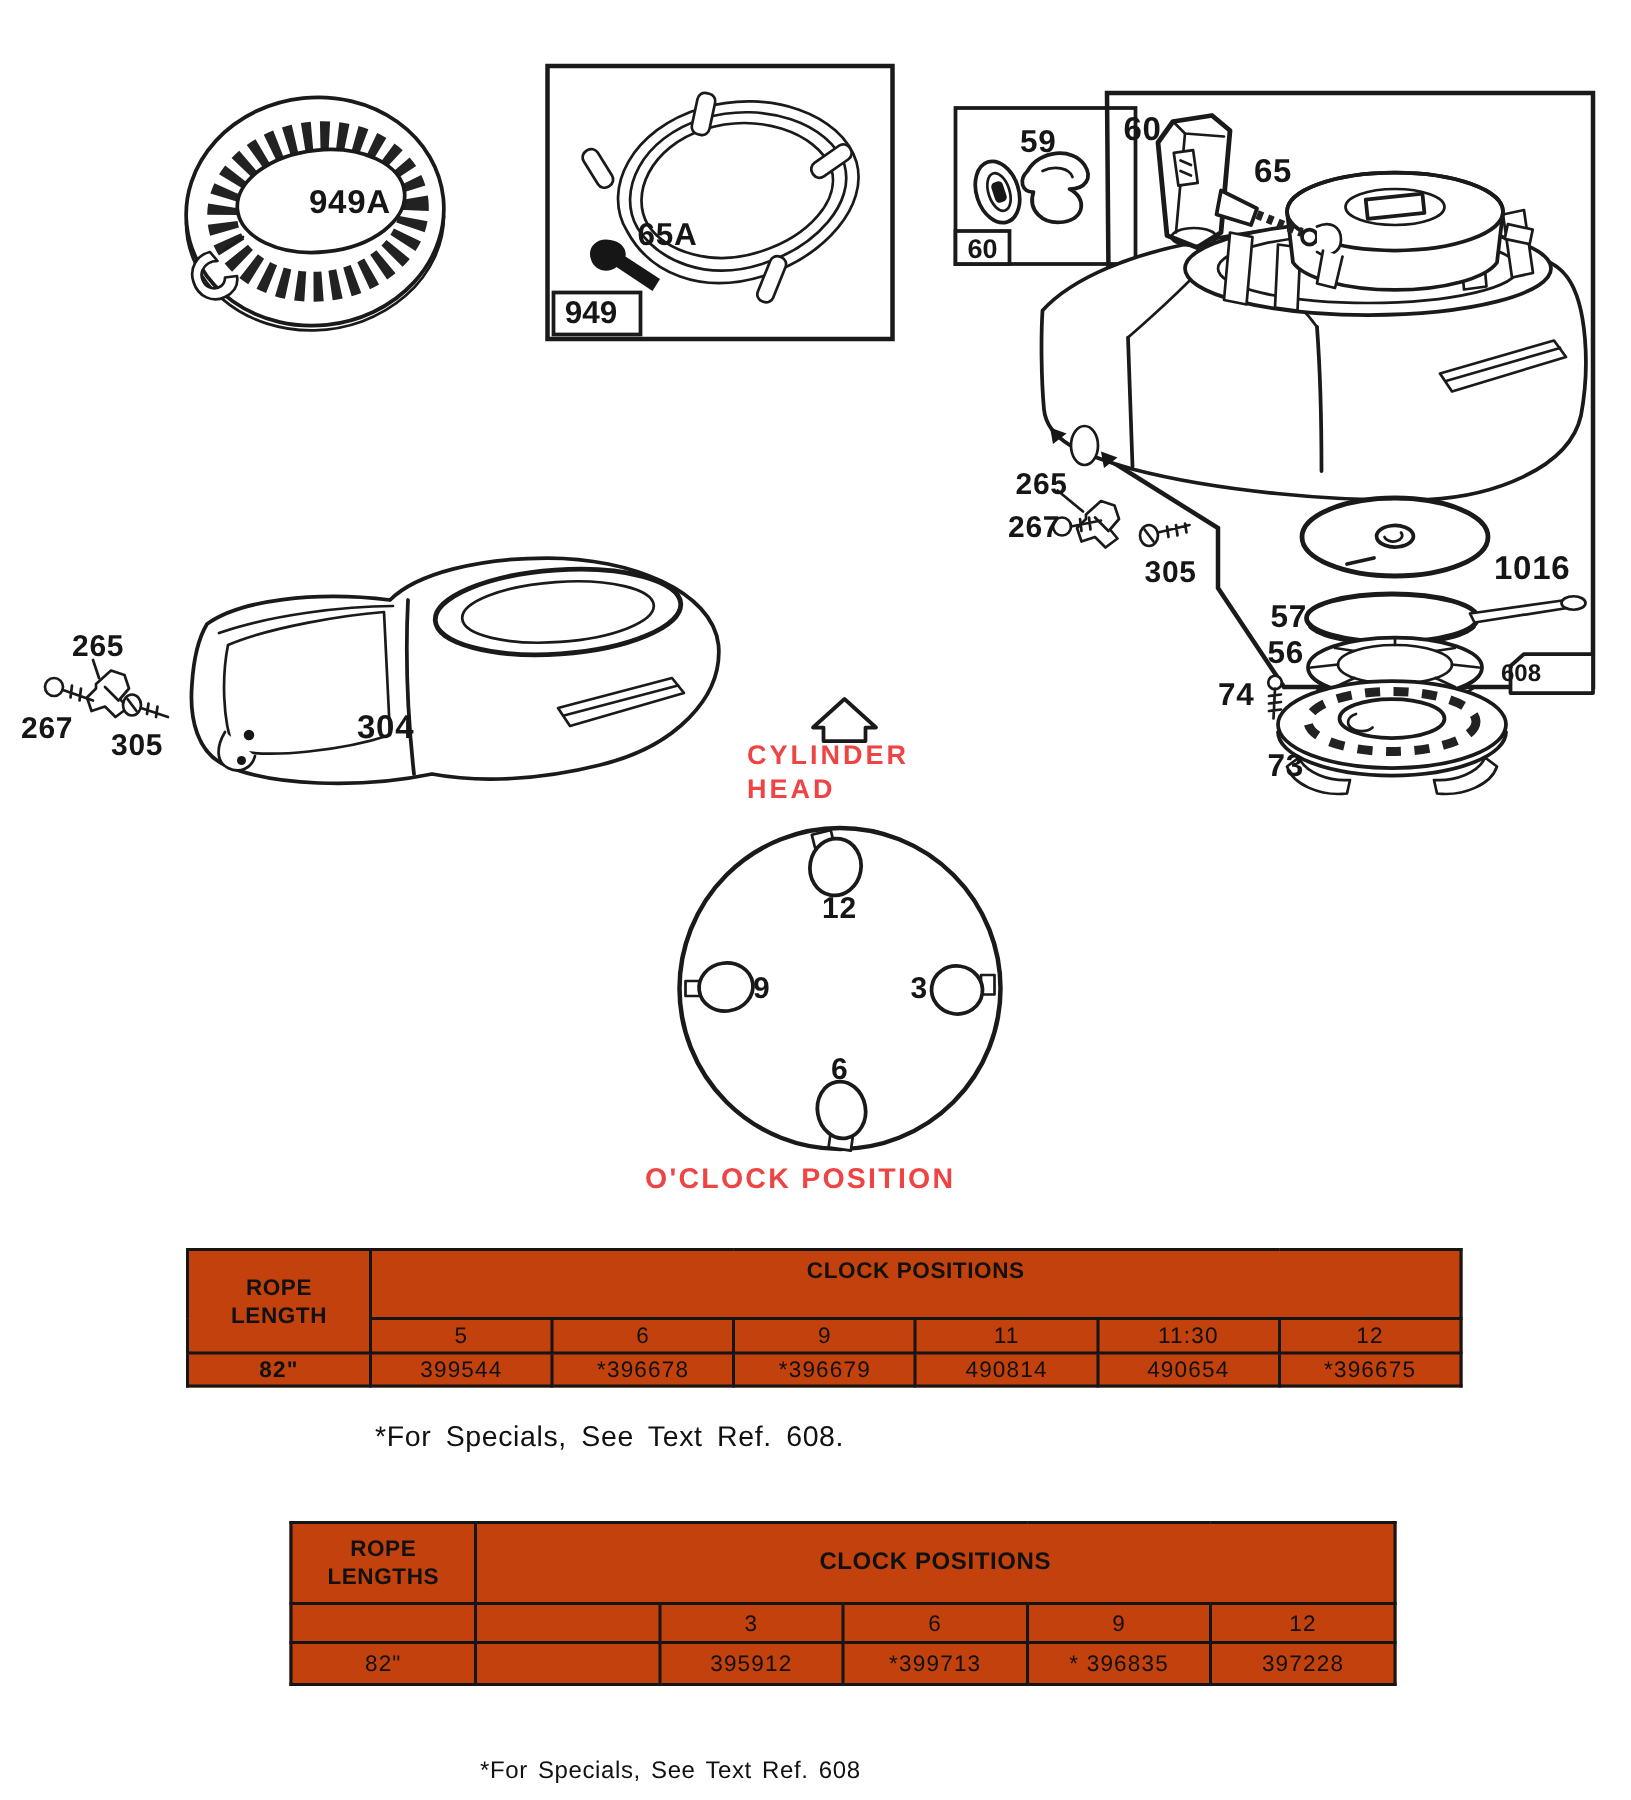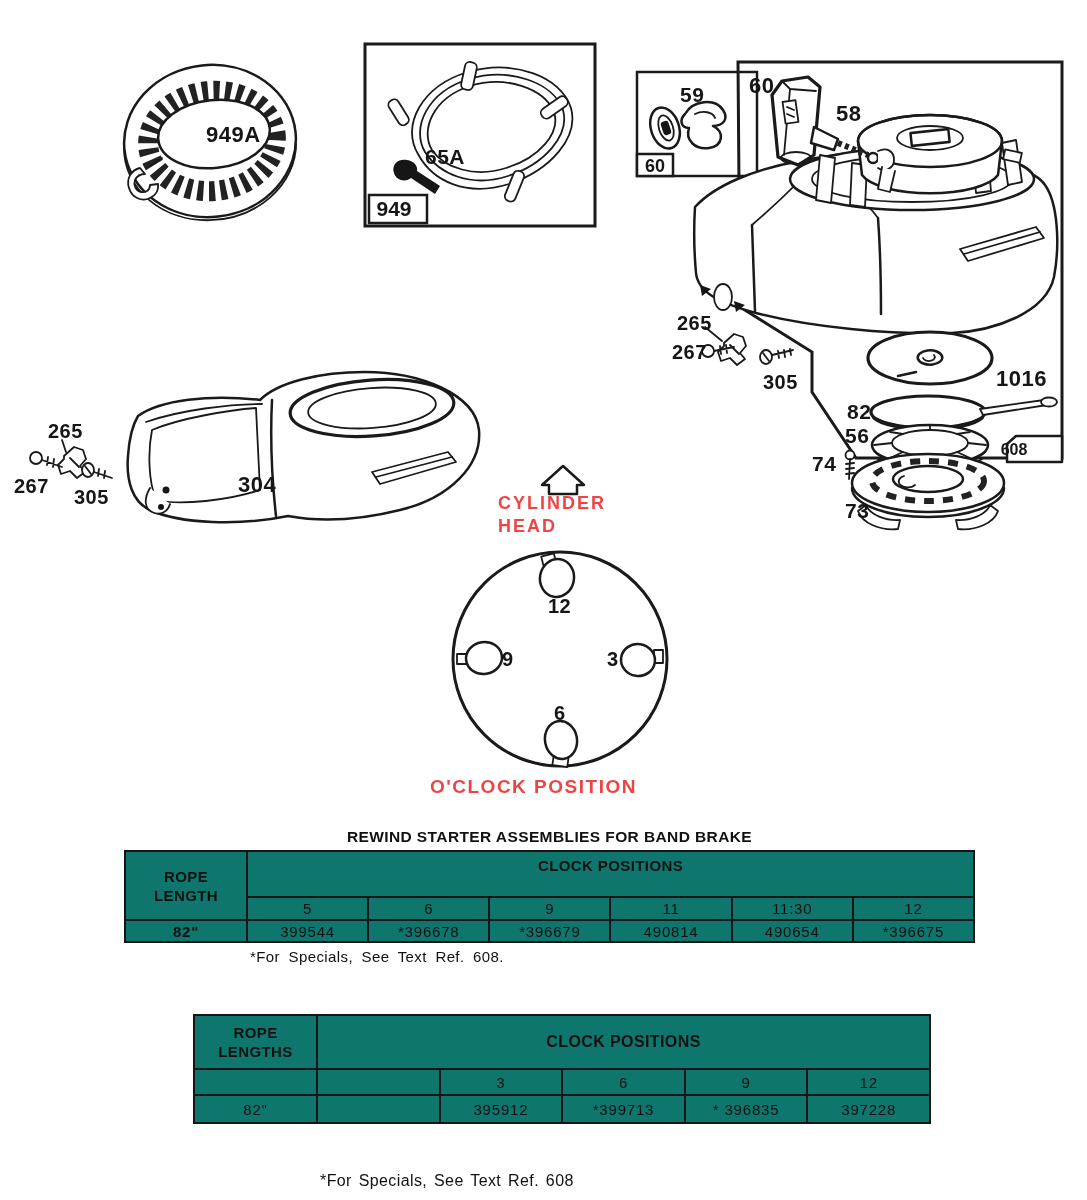--- a/index.html
+++ b/index.html
@@ -23,28 +23,28 @@
   .thin{stroke-width:1.8;}
   .bold{stroke-width:3.2;}
   .fill{fill:#161616;stroke:none;}
 
   
   .clock-cap{position:absolute;text-align:left;font-weight:700;color:#ef4444;}
 
   
   .tblwrap{position:absolute;}
   .tbl-title{text-align:center;font-weight:700;font-size:15.5px;letter-spacing:.4px;color:#111;}
-  table.parts{border-collapse:collapse;table-layout:fixed;background:#0f766e;}
+  table.parts{border-collapse:collapse;table-layout:fixed;background:#c2410c;}
   table.parts td{
     border:2px solid #151515;text-align:center;vertical-align:middle;
     font-size:15px;color:#111;padding:0;letter-spacing:.8px;
   }
   table.parts td.hdr{font-weight:700;letter-spacing:.4px;margin-top:39px;}
   table.parts td.ropehdr{font-weight:700;line-height:19px;letter-spacing:.4px;}
-  .footnote{position:absolute;font-size:15px;color:#111;letter-spacing:.4px;word-spacing:4px;white-space:nowrap;}
+  .footnote{position:absolute;font-size:19px;color:#111;letter-spacing:.4px;word-spacing:4px;white-space:nowrap;}
 </style>
 </head>
 <body>
 
 <svg class="abs" style="left:110px;top:48px;" width="200" height="185" viewBox="0 0 200 185">
   <g>
     <ellipse cx="100" cy="93" rx="86" ry="76" transform="rotate(-6 100 93)" class="ln"></ellipse>
     <path d="M14,100 A86,74 -6 0 0 186,96" class="ln thin"></path>
     <ellipse cx="102" cy="93" rx="64" ry="50" transform="rotate(-6 102 93)" fill="none" stroke="#222" stroke-width="20" stroke-dasharray="6 5.5"></ellipse>
     <ellipse cx="104" cy="86" rx="56" ry="34" transform="rotate(-6 104 86)" class="lnw"></ellipse>
@@ -177,26 +177,26 @@
     <path d="M192,433 A76,29 0 0 0 344,433" class="ln"></path>
     <ellipse cx="268" cy="426" rx="56" ry="20" fill="none" stroke="#222" stroke-width="6" stroke-dasharray="10 9"></ellipse>
     <ellipse cx="268" cy="424" rx="35" ry="13" class="lnw"></ellipse>
     <path d="M244,421 a9,6 0 1 0 11,9" class="ln thin"></path>
     <path d="M206,450 C210,460 226,466 240,465 L238,474 C220,476 202,468 198,456 Z" class="lnw thin"></path>
     <path d="M330,450 C326,460 310,466 296,465 L298,474 C316,476 334,468 338,456 Z" class="lnw thin"></path>
   </g>
 </svg>
 
 <div class="part-label" style="left:749px;top:73px;font-size:22px;">60</div>
-<div class="part-label" style="left:836px;top:101px;font-size:22px;">58</div>
+<div class="part-label" style="left:836px;top:101px;font-size:22px;">65</div>
 <div class="part-label" style="left:677px;top:312px;font-size:20px;">265</div>
 <div class="part-label" style="left:672px;top:341px;font-size:20px;">267</div>
 <div class="part-label" style="left:763px;top:371px;font-size:20px;">305</div>
 <div class="part-label" style="left:996px;top:342px;font-size:22px;margin-top:24px;">1016</div>
-<div class="part-label" style="left:847px;top:400px;font-size:21px;">82</div>
+<div class="part-label" style="left:847px;top:400px;font-size:21px;">57</div>
 <div class="part-label" style="left:845px;top:424px;font-size:21px;">56</div>
 <div class="part-label" style="left:812px;top:452px;font-size:21px;">74</div>
 <div class="part-label" style="left:845px;top:499px;font-size:21px;">73</div>
 <div class="boxed-label" style="left:988px;top:438px;width:52px;height:23px;font-size:16px;">608</div>
 
 <svg class="abs" style="left:20px;top:360px;" width="470" height="175" viewBox="0 0 470 175">
   <g>
     <path d="M118,56 C140,40 190,34 240,40 C258,22 300,12 345,12 C400,12 455,34 459,70 C462,105 430,138 380,150 C340,160 300,162 268,156 C220,166 160,164 130,150 C112,142 106,120 108,96 C109,80 112,66 118,56 Z" class="lnw"></path>
     <ellipse cx="352" cy="48" rx="82" ry="28" transform="rotate(-4 352 48)" class="lnw bold"></ellipse>
     <ellipse cx="352" cy="48" rx="64" ry="20" transform="rotate(-4 352 48)" class="ln thin"></ellipse>
@@ -246,21 +246,20 @@
 </svg>
 <div class="clock-cap" style="left:498px;top:493px;width:130px;font-size:18px;letter-spacing:2px;">CYLINDER</div>
 <div class="clock-cap" style="left:498px;top:516px;width:130px;font-size:18px;letter-spacing:2px;">HEAD</div>
 <div class="part-label" style="left:548px;top:595px;font-size:20px;">12</div>
 <div class="part-label" style="left:502px;top:648px;font-size:20px;">9</div>
 <div class="part-label" style="left:607px;top:648px;font-size:20px;">3</div>
 <div class="part-label" style="left:554px;top:702px;font-size:20px;">6</div>
 <div class="clock-cap" style="left:430px;top:776px;width:270px;font-size:19px;letter-spacing:1.5px;">O'CLOCK POSITION</div>
 
 <div class="tblwrap" style="left:124px;top:828px;width:851px;">
-  <div class="tbl-title">REWIND STARTER ASSEMBLIES FOR BAND BRAKE</div>
   <table class="parts" style="width:851px;margin-top:4px;">
     <tbody>
     <tr style="height:46px;">
       <td class="ropehdr" rowspan="2" style="width:120px;">
         <div>ROPE</div>
         <div>LENGTH</div>
       </td>
       <td class="hdr" colspan="6" style="vertical-align:top;padding-top:5px;">CLOCK POSITIONS</td>
     </tr>
     <tr style="height:23px;">

